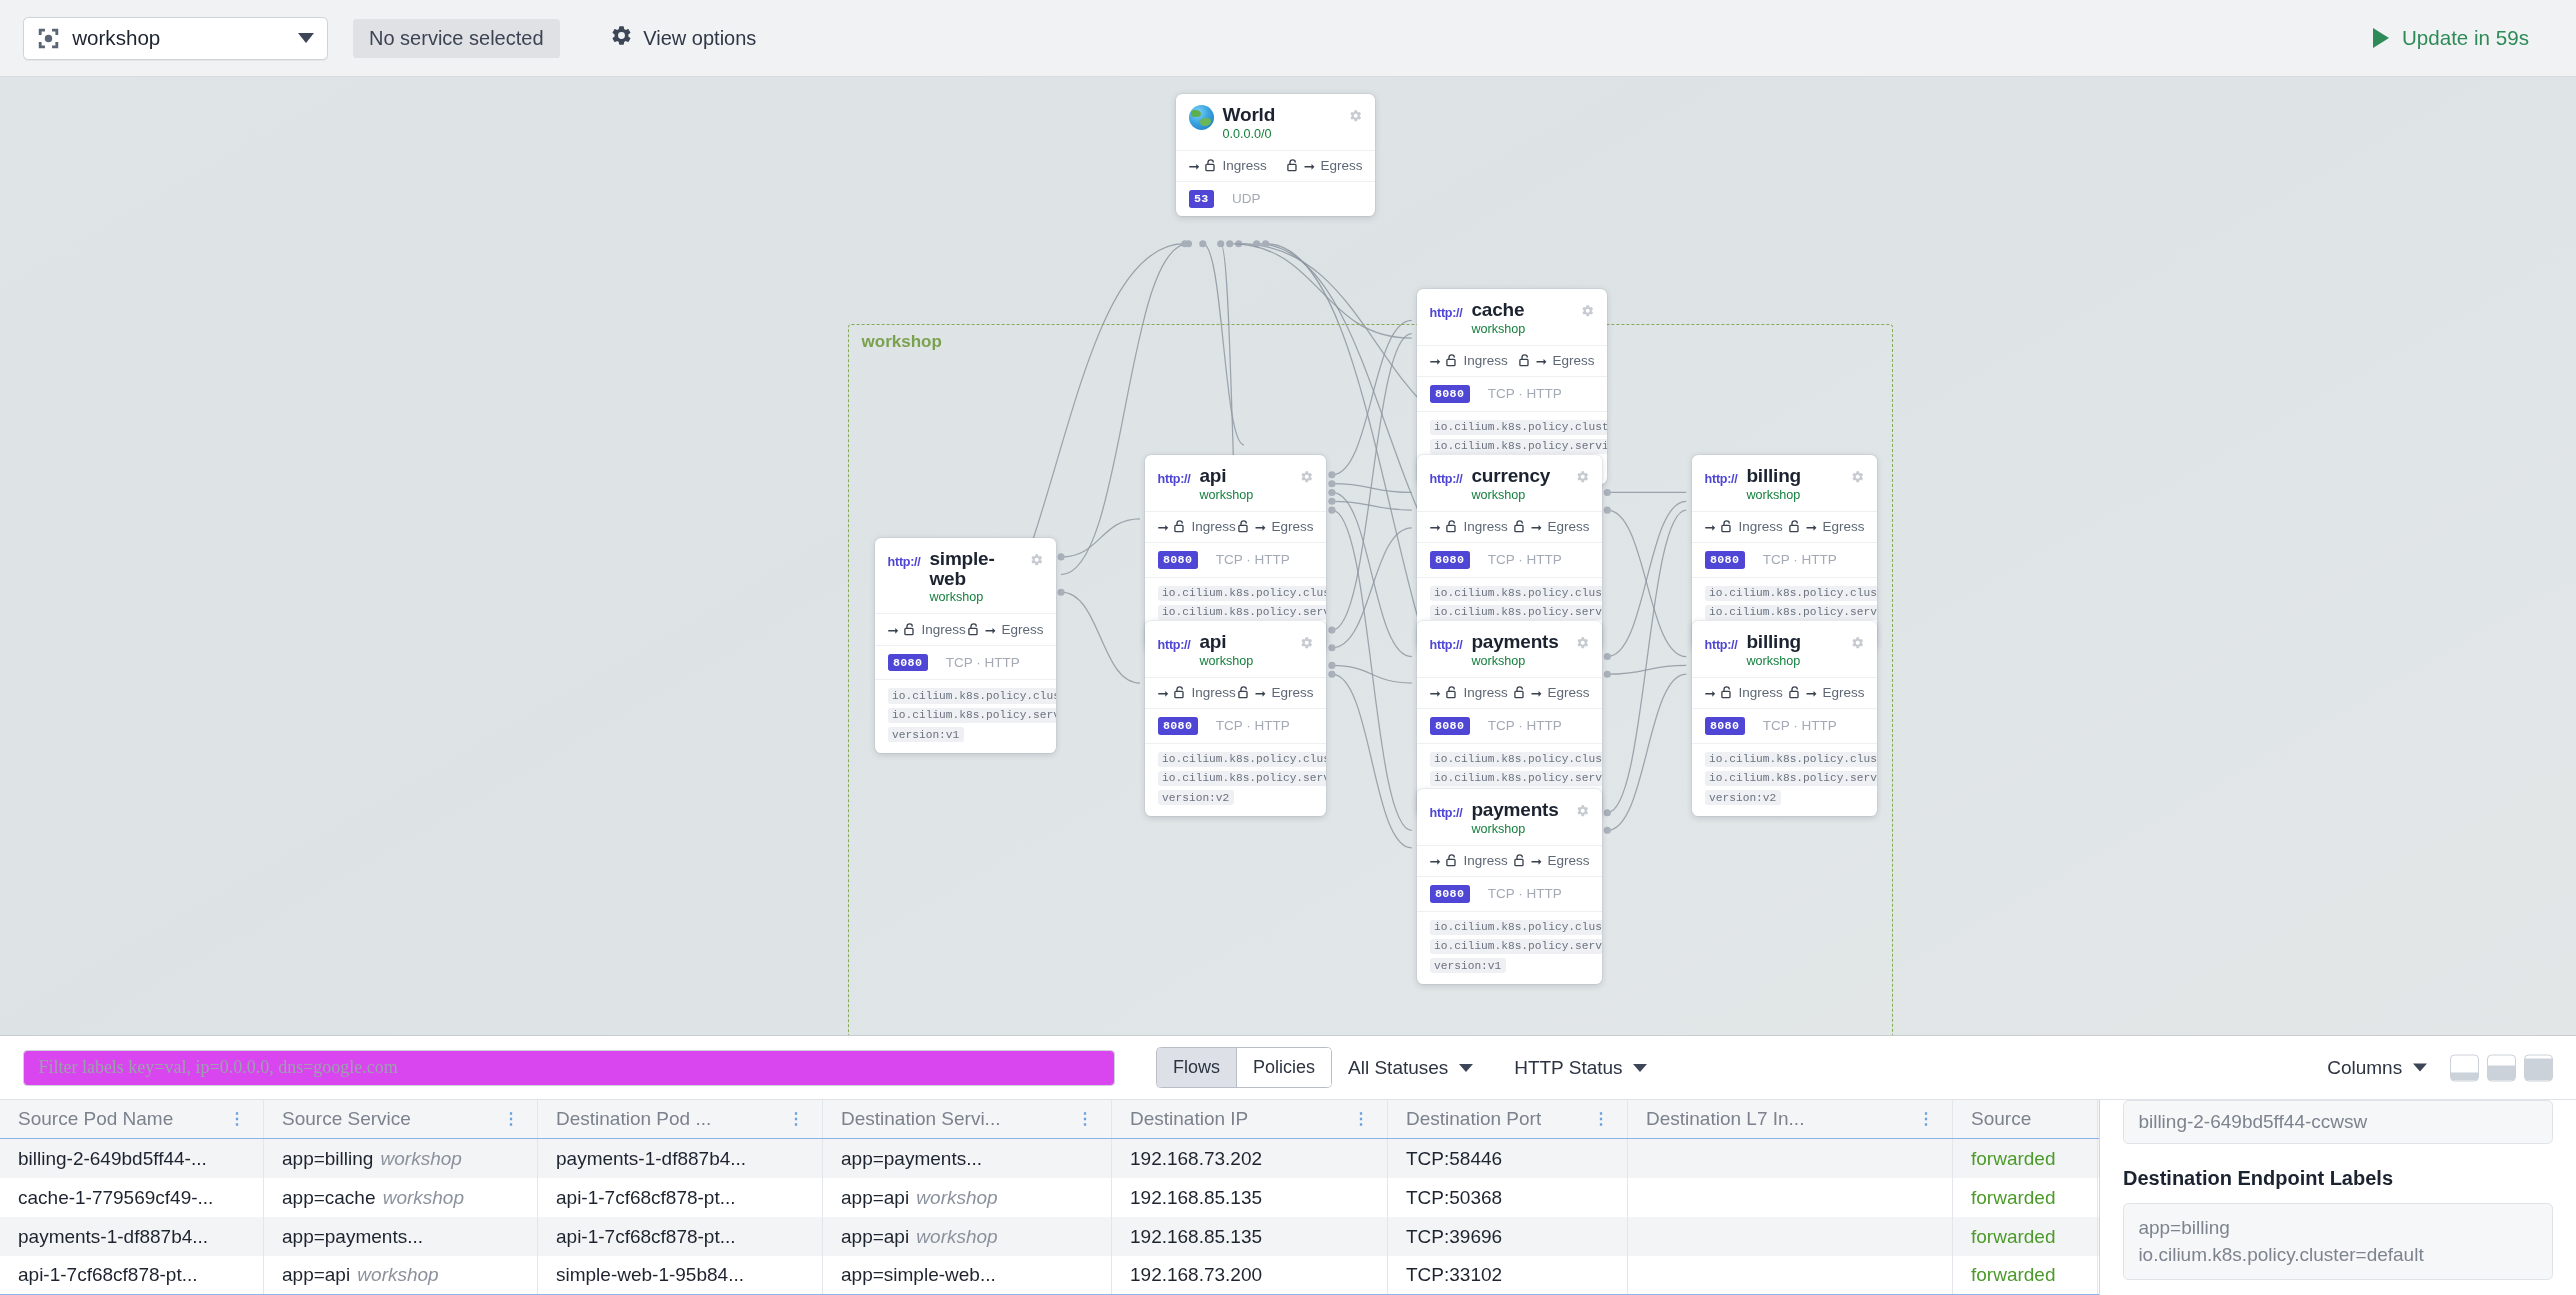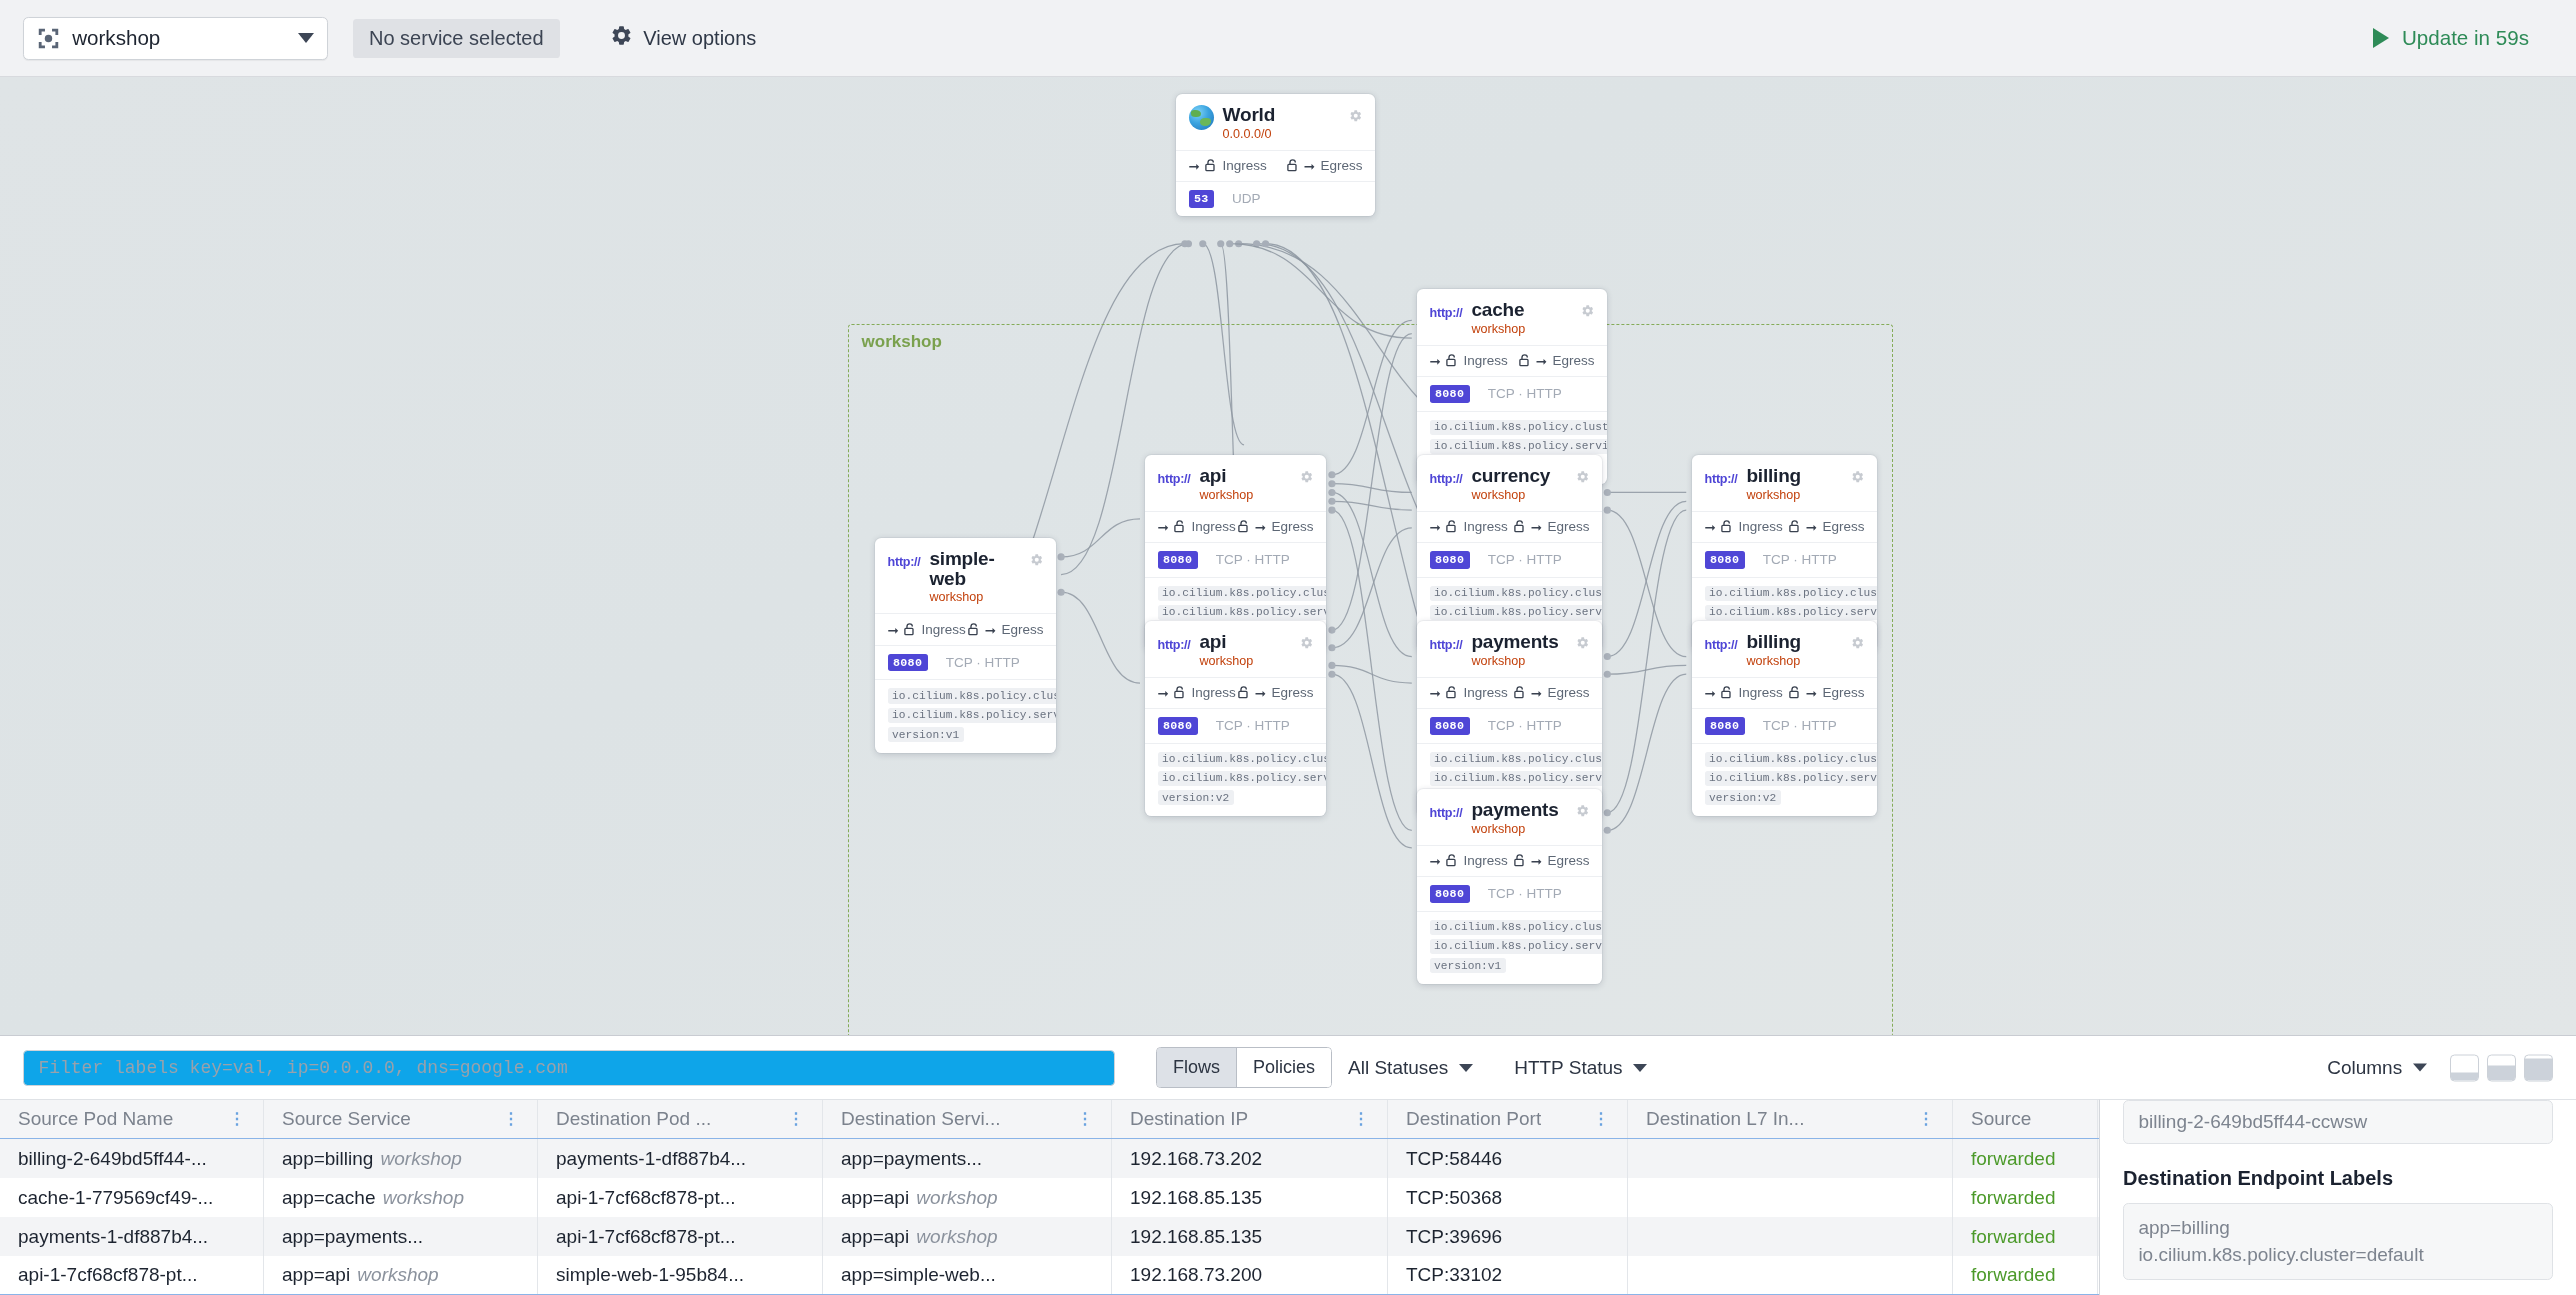--- a/index.html
+++ b/index.html
@@ -67,21 +67,21 @@
     overflow: hidden; z-index: 5;
   }
   .card-head { display: flex; align-items: flex-start; padding: 10.8px 12.6px 9px 12.6px; gap: 9px; }
   .proto-tag { font-size: 12.6px; font-weight: 700; color: #4f46d6; letter-spacing: -0.3px; padding-top: 6.3px; }
   .globe { width: 25px; height: 25px; flex: 0 0 25px; border-radius: 50%;
            background: radial-gradient(circle at 35% 30%, #7fd4f7 0%, #3aa3e0 45%, #1f72b8 100%); position: relative; overflow: hidden; }
   .globe::before { content:""; position:absolute; left:2.7px; top:5.4px; width:10px; height:7.2px; background:#5fae4e; border-radius:40% 60% 50% 50%; }
   .globe::after { content:""; position:absolute; right:2.7px; bottom:3.6px; width:10.8px; height:8px; background:#6ab75a; border-radius:50% 40% 60% 50%; }
   .card-titles { flex: 1; min-width: 0; }
   .card-title { font-size: 19px; font-weight: 700; color: #1b2230; line-height: 1.05; letter-spacing: -0.2px; }
-  .card-sub { font-size: 12.6px; color: #c2410c; margin-top: 1.8px; }
+  .card-sub { font-size: 12.6px; color: #15803d; margin-top: 1.8px; }
   .gear { width: 13.5px; height: 13.5px; flex: 0 0 13.5px; margin-top: 4.5px; opacity: .55; }
 
   .card-row {
     display: flex; align-items: center; justify-content: space-between;
     padding: 7.2px 12.6px; border-top: 0.9px solid #edeff2;
     font-size: 13.5px; color: #5d6775;
   }
   .dir { display: flex; align-items: center; gap: 5.4px; }
   .lock { width: 11.7px; height: 12.6px; flex: 0 0 11.7px; }
   .arrow-glyph { font-size: 13.5px; color: #3a4250; }
@@ -97,22 +97,22 @@
   .lbl-chip {
     font-family: "Liberation Mono", monospace; font-size: 11.2px; color: #6a7280;
     background: #eef0f3; border-radius: 2.7px; padding: 1.8px 4.5px; white-space: nowrap;
   }
 
   
   .bottom { flex: 0 0 auto; background: #fff; border-top: 0.9px solid #c9ccd2; }
   .filterbar { height: 63px; display: flex; align-items: center; padding: 0 23px; gap: 0; position: relative; }
   .filter-input {
     width: 1092px; height: 36px; border: 0.9px solid #cfd3d8; border-radius: 4.5px;
-    padding: 0 14.4px; font-size: 18px; color: #1d2430; background: #0ea5e9; outline: none;
-    font-family: Liberation Mono, monospace;
+    padding: 0 14.4px; font-size: 18px; color: #1d2430; background: #d946ef; outline: none;
+    font-family: Liberation Serif, serif;
   }
   .filter-input::placeholder { color: #9aa1ab; }
 
   .seg { display: flex; margin-left: 41px; border: 0.9px solid #b9bec6; border-radius: 4.5px; overflow: hidden; height: 41px; }
   .seg-btn { display: flex; align-items: center; padding: 0 16px; font-size: 18px; color: #2c3442; background: #fff; cursor: pointer; }
   .seg-btn.active { background: #dde1e7; }
   .seg-btn + .seg-btn { border-left: 0.9px solid #b9bec6; }
 
   .dd { display: flex; align-items: center; gap: 10.8px; font-size: 19px; color: #2c3442; cursor: pointer; }
   .dd.s1 { margin-left: 16px; }

